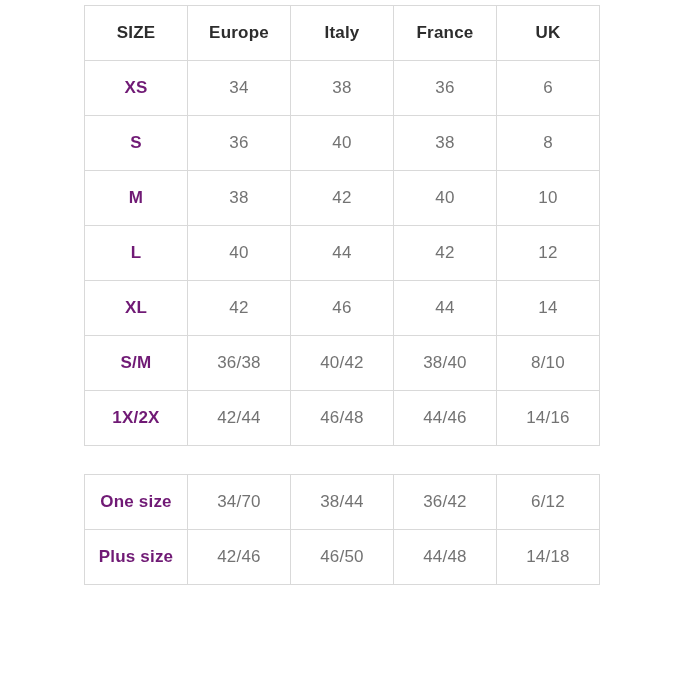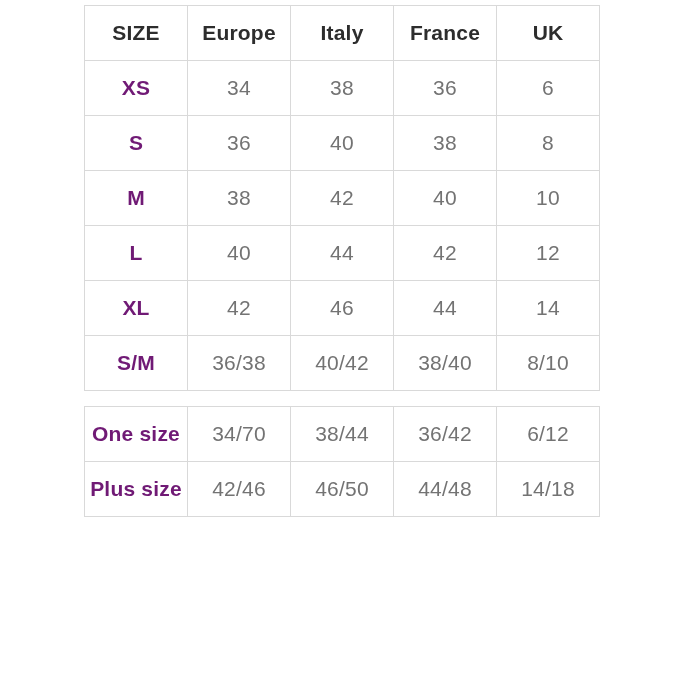--- a/index.html
+++ b/index.html
@@ -19,31 +19,31 @@
     border-collapse: collapse;
     table-layout: fixed;
     width: 510px;
     margin-left: 84px;
     background: #ffffff;
   }
   table.main-table {
     margin-top: 5px;
   }
   table.special-table {
-    margin-top: 15px;
+    margin-top: 28px;
   }
   .size-table th,
   .size-table td {
     border: 1px solid #d9d9d9;
     width: 102px;
     height: 54px;
     text-align: center;
     vertical-align: middle;
     padding: 0;
-    font-size: 21px;
+    font-size: 17px;
     letter-spacing: 0.2px;
   }
   .size-table th {
     font-weight: 700;
     color: #2d2d2d;
   }
   .size-table td {
     font-weight: 400;
     color: #737373;
   }
@@ -103,20 +103,27 @@
           <td>44</td>
           <td>14</td>
         </tr>
         <tr>
           <td class="row-label">S/M</td>
           <td>36/38</td>
           <td>40/42</td>
           <td>38/40</td>
           <td>8/10</td>
         </tr>
+        <tr>
+          <td class="row-label">1X/2X</td>
+          <td>42/44</td>
+          <td>46/48</td>
+          <td>44/46</td>
+          <td>14/16</td>
+        </tr>
       </tbody>
   </table>
 
   <table class="size-table special-table">
     <tbody>
         <tr>
           <td class="row-label">One size</td>
           <td>34/70</td>
           <td>38/44</td>
           <td>36/42</td>

